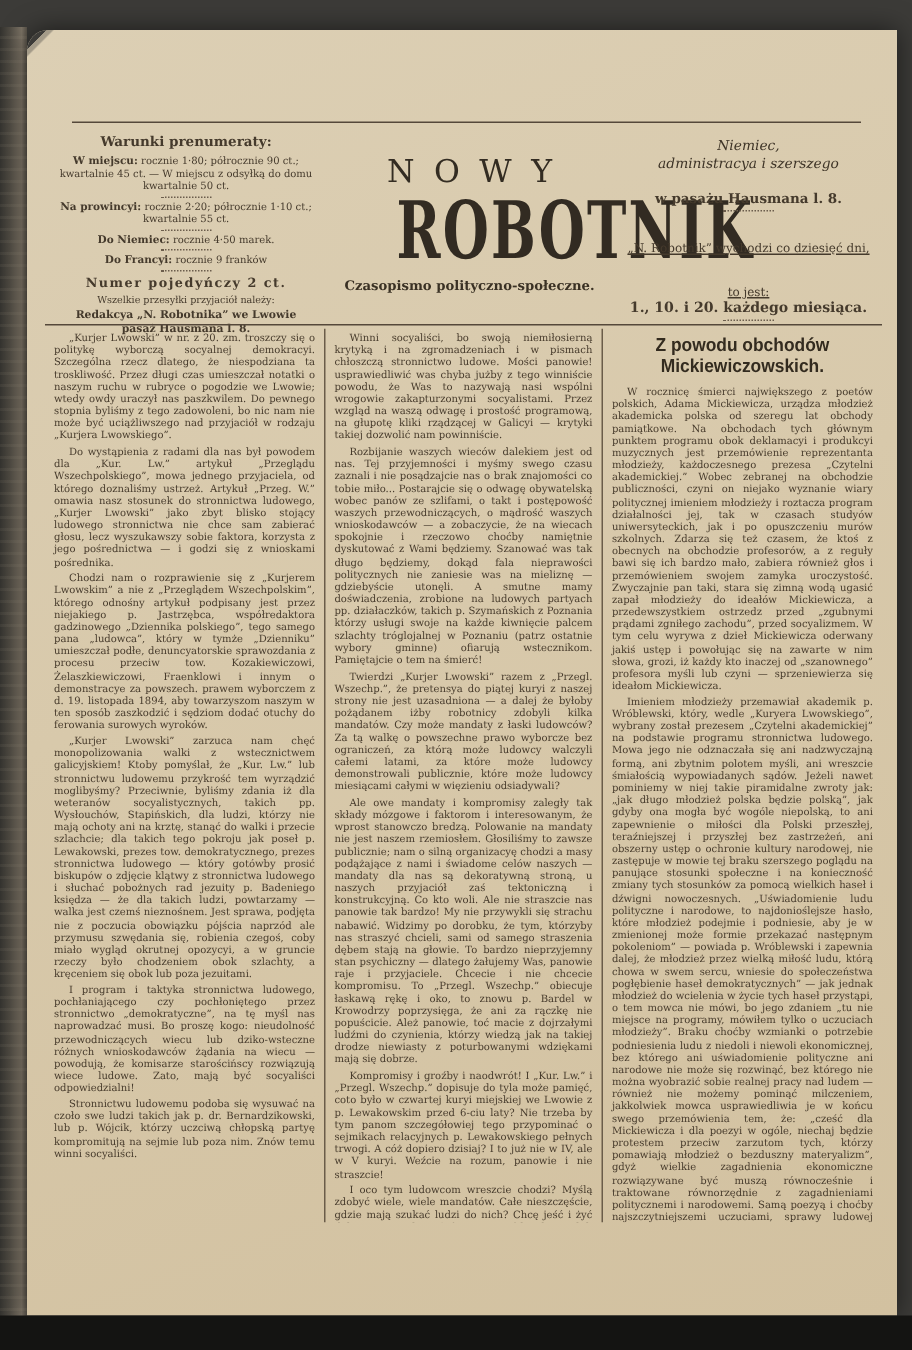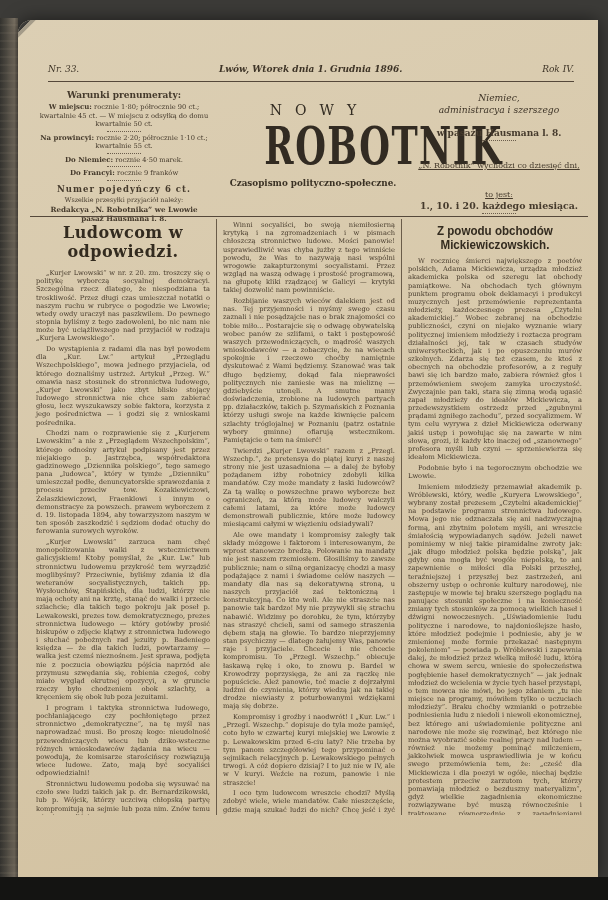--- a/index.html
+++ b/index.html
@@ -39,21 +39,21 @@
   .mast-left{position:absolute;left:12px;top:70px;width:188px;text-align:center;}
   .mast-center{position:absolute;left:200px;top:82px;width:190px;text-align:center;}
   .mast-right{position:absolute;left:392px;top:72px;width:178px;text-align:center;}
   .sub-head{font-weight:bold;font-size:9px;margin:0 0 3px;}
   .sub-item{font-size:6.7px;line-height:1.25;margin:0 4px 2px;}
   .sub-item b{font-size:7px;}
   .sep{width:34px;margin:2px auto;border-top:1px dotted #6b5d4c;height:0;}
   .single-issue{font-weight:bold;font-size:8.5px;letter-spacing:1px;margin:3px 0 2px;}
   .addr-note{font-size:6.4px;margin:2px 0 1px;}
   .addr{font-weight:bold;font-size:7.2px;line-height:1.3;}
-  .title-nowy{font-size:14px;letter-spacing:13px;padding-left:13px;color:#332c22;}
+  .title-nowy{font-size:21px;letter-spacing:13px;padding-left:13px;color:#332c22;}
   .title-main{
     font-size:49px;font-weight:bold;color:#322b22;line-height:1;
     display:inline-block;transform:scale(.72,1.08);transform-origin:center top;
     letter-spacing:2px;margin-top:2px;
   }
   .title-sub1{font-weight:bold;font-size:8.8px;margin-top:9px;color:#3a3124;}
   .title-sub2{font-weight:bold;font-size:9.6px;margin-top:2px;color:#352d21;}
   .ed-it{font-style:italic;font-size:9.2px;line-height:1.3;color:#3e3427;}
   .ed-bold{font-weight:bold;font-size:9px;margin-top:12px;}
   .ed-small{font-size:8px;margin-top:20px;text-decoration:underline;}
@@ -77,38 +77,33 @@
     margin:0 0 2.5px;color:#473b2c;
   }
 </style>
 </head>
 <body>
 
 <div class="edge-strip"></div>
 
 <div class="page">
 
-  <div class="hdr-row">
-    <span>Nr. 33.</span>
-    <span class="hdr-date">Lwów, Wtorek dnia 1. Grudnia 1896.</span>
-    <span>Rok IV.</span>
-  </div>
   <div class="hdr-rule"></div>
 
   <div class="mast-left">
     <div class="sub-head">Warunki prenumeraty:</div>
     <div class="sub-item"><b>W miejscu:</b> <span>rocznie 1·80; półrocznie 90 ct.; kwartalnie 45 ct. — W miejscu z odsyłką do domu kwartalnie 50 ct.</span></div>
     <div class="sep"></div>
     <div class="sub-item"><b>Na prowincyi:</b> <span>rocznie 2·20; półrocznie 1·10 ct.; kwartalnie 55 ct.</span></div>
     <div class="sep"></div>
     <div class="sub-item"><b>Do Niemiec:</b> <span>rocznie 4·50 marek.</span></div>
     <div class="sep"></div>
     <div class="sub-item"><b>Do Francyi:</b> <span>rocznie 9 franków</span></div>
     <div class="sep"></div>
-    <div class="single-issue">Numer pojedyńczy 6 ct.</div>
+    <div class="single-issue">Numer pojedyńczy 2 ct.</div>
     <div class="addr-note">Wszelkie przesyłki przyjaciół należy:</div>
     <div class="addr">Redakcya „N. Robotnika” we Lwowie</div>
     <div class="addr">pasaż Hausmana l. 8.</div>
   </div>
 
   <div class="mast-center">
     <div class="title-nowy">NOWY</div>
     <div><span class="title-main">ROBOTNIK</span></div>
     <div class="title-sub1">Czasopismo polityczno-społeczne.</div>
   </div>
@@ -121,42 +116,40 @@
     <div class="ed-small">„N. Robotnik” wychodzi co dziesięć dni,</div>
     <div class="ed-small">to jest:</div>
     <div class="ed-sched">1., 10. i 20. każdego miesiąca.</div>
     <div class="sep"></div>
   </div>
 
   <div class="mast-rule"></div>
 
   <div class="cols">
     <div class="col">
-      <div class="headline1">Ludowcom w odpowiedzi.</div>
       <p>„Kurjer Lwowski” w nr. z 20. zm. troszczy się o politykę wyborczą socyalnej demokracyi. Szczególna rzecz dlatego, że niespodziana ta troskliwość. Przez długi czas umieszczał notatki o naszym ruchu w rubryce o pogodzie we Lwowie; wtedy owdy uraczył nas paszkwilem. Do pewnego stopnia byliśmy z tego zadowoleni, bo nic nam nie może być uciążliwszego nad przyjaciół w rodzaju „Kurjera Lwowskiego”.</p>
       <p>Do wystąpienia z radami dla nas był powodem dla „Kur. Lw.” artykuł „Przeglądu Wszechpolskiego”, mowa jednego przyjaciela, od którego doznaliśmy ustrzeż. Artykuł „Przeg. W.” omawia nasz stosunek do stronnictwa ludowego, „Kurjer Lwowski” jako zbyt blisko stojący ludowego stronnictwa nie chce sam zabierać głosu, lecz wyszukawszy sobie faktora, korzysta z jego pośrednictwa — i godzi się z wnioskami pośrednika.</p>
       <p>Chodzi nam o rozprawienie się z „Kurjerem Lwowskim” a nie z „Przeglądem Wszechpolskim”, którego odnośny artykuł podpisany jest przez niejakiego p. Jastrzębca, współredaktora gadzinowego „Dziennika polskiego”, tego samego pana „ludowca”, który w tymże „Dzienniku” umieszczał podłe, denuncyatorskie sprawozdania z procesu przeciw tow. Kozakiewiczowi, Żelaszkiewiczowi, Fraenklowi i innym o demonstracye za powszech. prawem wyborczem z d. 19. listopada 1894, aby towarzyszom naszym w ten sposób zaszkodzić i sędziom dodać otuchy do ferowania surowych wyroków.</p>
       <p>„Kurjer Lwowski” zarzuca nam chęć monopolizowania walki z wstecznictwem galicyjskiem! Ktoby pomyślał, że „Kur. Lw.” lub stronnictwu ludowemu przykrość tem wyrządzić moglibyśmy? Przeciwnie, byliśmy zdania iż dla weteranów socyalistycznych, takich pp. Wysłouchów, Stapińskich, dla ludzi, którzy nie mają ochoty ani na krztę, stanąć do walki i przecie szlachcie; dla takich tego pokroju jak poseł p. Lewakowski, prezes tow. demokratycznego, prezes stronnictwa ludowego — który gotówby prosić biskupów o zdjęcie klątwy z stronnictwa ludowego i słuchać pobożnych rad jezuity p. Badeniego księdza — że dla takich ludzi, powtarzamy — walka jest czemś nieznośnem. Jest sprawa, podjęta nie z poczucia obowiązku pójścia naprzód ale przymusu szwędania się, robienia czegoś, coby miało wygląd okrutnej opozycyi, a w gruncie rzeczy było chodzeniem obok szlachty, a kręceniem się obok lub poza jezuitami.</p>
       <p>I program i taktyka stronnictwa ludowego, pochłaniającego czy pochłoniętego przez stronnictwo „demokratyczne”, na tę myśl nas naprowadzać musi. Bo proszę kogo: nieudolność przewodniczących wiecu lub dziko-wsteczne różnych wnioskodawców żądania na wiecu — powodują, że komisarze starościńscy rozwiązują wiece ludowe. Zato, mają być socyaliści odpowiedzialni!</p>
       <p>Stronnictwu ludowemu podoba się wysuwać na czoło swe ludzi takich jak p. dr. Bernardzikowski, lub p. Wójcik, którzy uczciwą chłopską partyę kompromitują na sejmie lub poza nim. Znów temu winni socyaliści.</p>
 
     </div>
     <div class="col mid">
       <p>Winni socyaliści, bo swoją niemiłosierną krytyką i na zgromadzeniach i w pismach chłoszczą stronnictwo ludowe. Mości panowie! usprawiedliwić was chyba jużby z tego winniście powodu, że Was to nazywają nasi wspólni wrogowie zakapturzonymi socyalistami. Przez wzgląd na waszą odwagę i prostość programową, na głupotę kliki rządzącej w Galicyi — krytyki takiej dozwolić nam powinniście.</p>
       <p>Rozbijanie waszych wieców dalekiem jest od nas. Tej przyjemności i myśmy swego czasu zaznali i nie posądzajcie nas o brak znajomości co tobie miło... Postarajcie się o odwagę obywatelską wobec panów ze szlifami, o takt i postępowość waszych przewodniczących, o mądrość waszych wnioskodawców — a zobaczycie, że na wiecach spokojnie i rzeczowo choćby namiętnie dyskutować z Wami będziemy. Szanować was tak długo będziemy, dokąd fala nieprawości politycznych nie zaniesie was na mieliznę — gdziebyście utonęli. A smutne mamy doświadczenia, zrobione na ludowych partyach pp. działaczków, takich p. Szymańskich z Poznania którzy usługi swoje na każde kiwnięcie palcem szlachty tróglojalnej w Poznaniu (patrz ostatnie wybory gminne) ofiarują wstecznikom. Pamiętajcie o tem na śmierć!</p>
       <p>Twierdzi „Kurjer Lwowski” razem z „Przegl. Wszechp.”, że pretensya do piątej kuryi z naszej strony nie jest uzasadniona — a dalej że byłoby pożądanem iżby robotnicy zdobyli kilka mandatów. Czy może mandaty z łaski ludowców? Za tą walkę o powszechne prawo wyborcze bez ograniczeń, za którą może ludowcy walczyli całemi latami, za które może ludowcy demonstrowali publicznie, które może ludowcy miesiącami całymi w więzieniu odsiadywali?</p>
       <p>Ale owe mandaty i kompromisy zaległy tak składy mózgowe i faktorom i interesowanym, że wprost stanowczo bredzą. Polowanie na mandaty nie jest naszem rzemiosłem. Głosiliśmy to zawsze publicznie; nam o silną organizacyę chodzi a masy podążające z nami i świadome celów naszych — mandaty dla nas są dekoratywną stroną, u naszych przyjaciół zaś tektoniczną i konstrukcyjną. Co kto woli. Ale nie straszcie nas panowie tak bardzo! My nie przywykli się strachu nabawić. Widzimy po dorobku, że tym, którzyby nas straszyć chcieli, sami od samego straszenia dębem stają na głowie. To bardzo nieprzyjemny stan psychiczny — dlatego żałujemy Was, panowie raje i przyjaciele. Chcecie i nie chcecie kompromisu. To „Przegl. Wszechp.” obiecuje łaskawą rękę i oko, to znowu p. Bardel w Krowodrzy poprzysięga, że ani za rączkę nie popuścicie. Ależ panowie, toć macie z dojrzałymi ludźmi do czynienia, którzy wiedzą jak na takiej drodze niewiasty z poturbowanymi wdziękami mają się dobrze.</p>
       <p>Kompromisy i groźby i naodwrót! I „Kur. Lw.” i „Przegl. Wszechp.” dopisuje do tyla może pamięć, coto było w czwartej kuryi miejskiej we Lwowie z p. Lewakowskim przed 6-ciu laty? Nie trzeba by tym panom szczegółowiej tego przypominać o sejmikach relacyjnych p. Lewakowskiego pełnych trwogi. A cóż dopiero dzisiaj? I to już nie w IV, ale w V kuryi. Weźcie na rozum, panowie i nie straszcie!</p>
       <p>I oco tym ludowcom wreszcie chodzi? Myślą zdobyć wiele, wiele mandatów. Całe nieszczęście, gdzie mają szukać ludzi do nich? Chcę jeść i żyć dobrze — trzeba mieć nasamprzód zęby — lub sprawić je sobie.</p>
 
     </div>
     <div class="col">
       <div class="headline2">Z powodu obchodów Mickiewiczowskich.</div>
       <p>W rocznicę śmierci największego z poetów polskich, Adama Mickiewicza, urządza młodzież akademicka polska od szeregu lat obchody pamiątkowe. Na obchodach tych głównym punktem programu obok deklamacyi i produkcyi muzycznych jest przemówienie reprezentanta młodzieży, każdoczesnego prezesa „Czytelni akademickiej.” Wobec zebranej na obchodzie publiczności, czyni on niejako wyznanie wiary politycznej imieniem młodzieży i roztacza program działalności jej, tak w czasach studyów uniwersyteckich, jak i po opuszczeniu murów szkolnych. Zdarza się też czasem, że ktoś z obecnych na obchodzie profesorów, a z reguły bawi się ich bardzo mało, zabiera również głos i przemówieniem swojem zamyka uroczystość. Zwyczajnie pan taki, stara się zimną wodą ugasić zapał młodzieży do ideałów Mickiewicza, a przedewszystkiem ostrzedz przed „zgubnymi prądami zgniłego zachodu”, przed socyalizmem. W tym celu wyrywa z dzieł Mickiewicza oderwany jakiś ustęp i powołując się na zawarte w nim słowa, grozi, iż każdy kto inaczej od „szanownego” profesora myśli lub czyni — sprzeniewierza się ideałom Mickiewicza.</p>
-      <p>Podobnie było i na tegorocznym obchodzie we Lwowie.</p>
       <p>Imieniem młodzieży przemawiał akademik p. Wróblewski, który, wedle „Kuryera Lwowskiego”, wybrany został prezesem „Czytelni akademickiej” na podstawie programu stronnictwa ludowego. Mowa jego nie odznaczała się ani nadzwyczajną formą, ani zbytnim polotem myśli, ani wreszcie śmiałością wypowiadanych sądów. Jeżeli nawet pominiemy w niej takie piramidalne zwroty jak: „jak długo młodzież polska będzie polską”, jak gdyby ona mogła być wogóle niepolską, to ani zapewnienie o miłości dla Polski przeszłej, teraźniejszej i przyszłej bez zastrzeżeń, ani obszerny ustęp o ochronie kultury narodowej, nie zastępuje w mowie tej braku szerszego poglądu na panujące stosunki społeczne i na konieczność zmiany tych stosunków za pomocą wielkich haseł i dźwigni nowoczesnych. „Uświadomienie ludu polityczne i narodowe, to najdonioślejsze hasło, które młodzież podejmie i podniesie, aby je w zmienionej może formie przekazać następnym pokoleniom” — powiada p. Wróblewski i zapewnia dalej, że młodzież przez wielką miłość ludu, którą chowa w swem sercu, wniesie do społeczeństwa pogłębienie haseł demokratycznych” — jak jednak młodzież do wcielenia w życie tych haseł przystąpi, o tem mowca nie mówi, bo jego zdaniem „tu nie miejsce na programy, mówiłem tylko o uczuciach młodzieży”. Braku choćby wzmianki o potrzebie podniesienia ludu z niedoli i niewoli ekonomicznej, bez którego ani uświadomienie polityczne ani narodowe nie może się rozwinąć, bez którego nie można wyobrazić sobie realnej pracy nad ludem — również nie możemy pominąć milczeniem, jakkolwiek mowca usprawiedliwia je w końcu swego przemówienia tem, że: „cześć dla Mickiewicza i dla poezyi w ogóle, niechaj będzie protestem przeciw zarzutom tych, którzy pomawiają młodzież o bezduszny materyalizm”, gdyż wielkie zagadnienia ekonomiczne rozwiązywane być muszą równocześnie i traktowane równorzędnie z zagadnieniami politycznemi i narodowemi. Samą poezyą i choćby najszczytniejszemi uczuciami, sprawy ludowej naprzód nie można popchnąć, do tego trzeba pracy i walki na wszystkich polach życia społecznego.</p>
 
     </div>
   </div>
 
 </div>
 
 <div class="bottom-strip"></div>
 
 </body></html>

